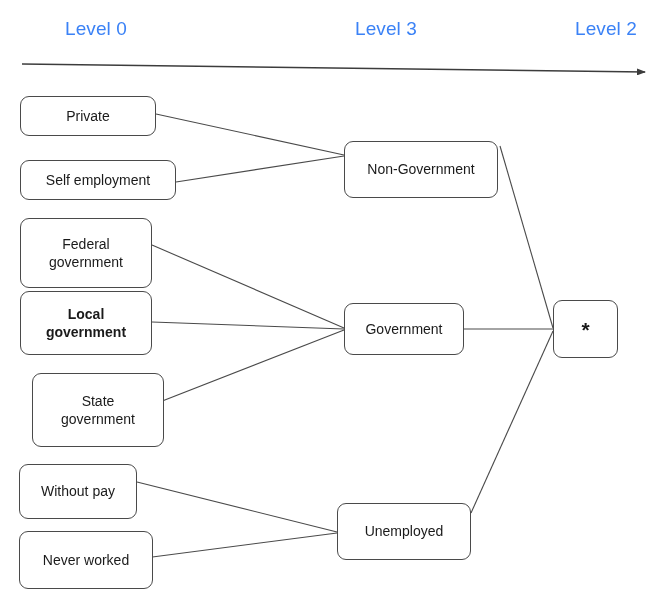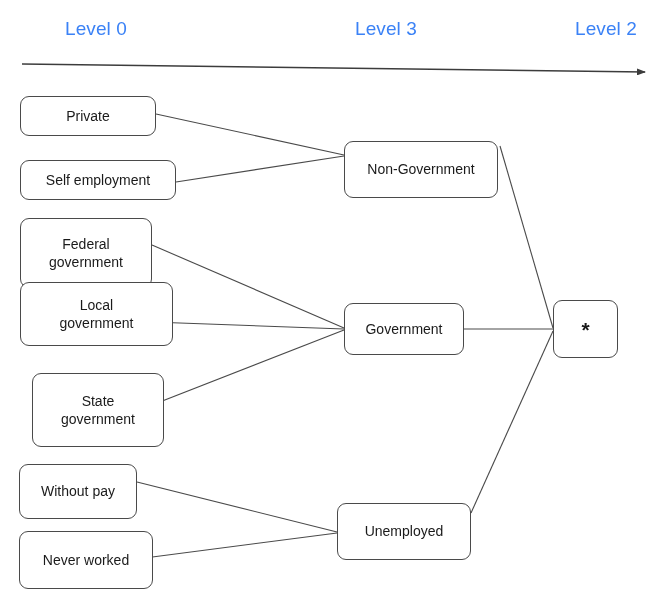--- a/index.html
+++ b/index.html
@@ -89,21 +89,21 @@
   <div id="levels-layer">
       <div class="level-label" style="left: 35px; top: 18px;">Level 0</div>
       <div class="level-label" style="left: 325px; top: 18px;">Level 3</div>
       <div class="level-label" style="left: 545px; top: 18px;">Level 2</div>
     </div>
   <div id="nodes-layer">
       <div class="node" style="left: 20px; top: 96px; width: 136px; height: 40px;">Private</div>
       <div class="node" style="left: 20px; top: 160px; width: 156px; height: 40px;">Self employment</div>
       <div class="node" style="left: 20px; top: 218px; width: 132px; height: 70px;">Federal
 government</div>
-      <div class="node" style="left: 20px; top: 282px; width: 153px; height: 64px;">Local
+      <div class="node" style="left: 20px; top: 291px; width: 132px; height: 64px; font-weight: bold;">Local
 government</div>
       <div class="node" style="left: 32px; top: 373px; width: 132px; height: 74px;">State
 government</div>
       <div class="node" style="left: 19px; top: 464px; width: 118px; height: 55px;">Without pay</div>
       <div class="node" style="left: 19px; top: 531px; width: 134px; height: 58px;">Never worked</div>
       <div class="node" style="left: 344px; top: 126px; width: 154px; height: 57px; margin-top: 15px;">Non-Government</div>
       <div class="node" style="left: 344px; top: 303px; width: 120px; height: 52px;">Government</div>
       <div class="node" style="left: 337px; top: 503px; width: 134px; height: 57px; text-align: right;">Unemployed</div>
       <div class="node terminal" style="left: 553px; top: 300px; width: 65px; height: 58px;">*</div>
     </div>

